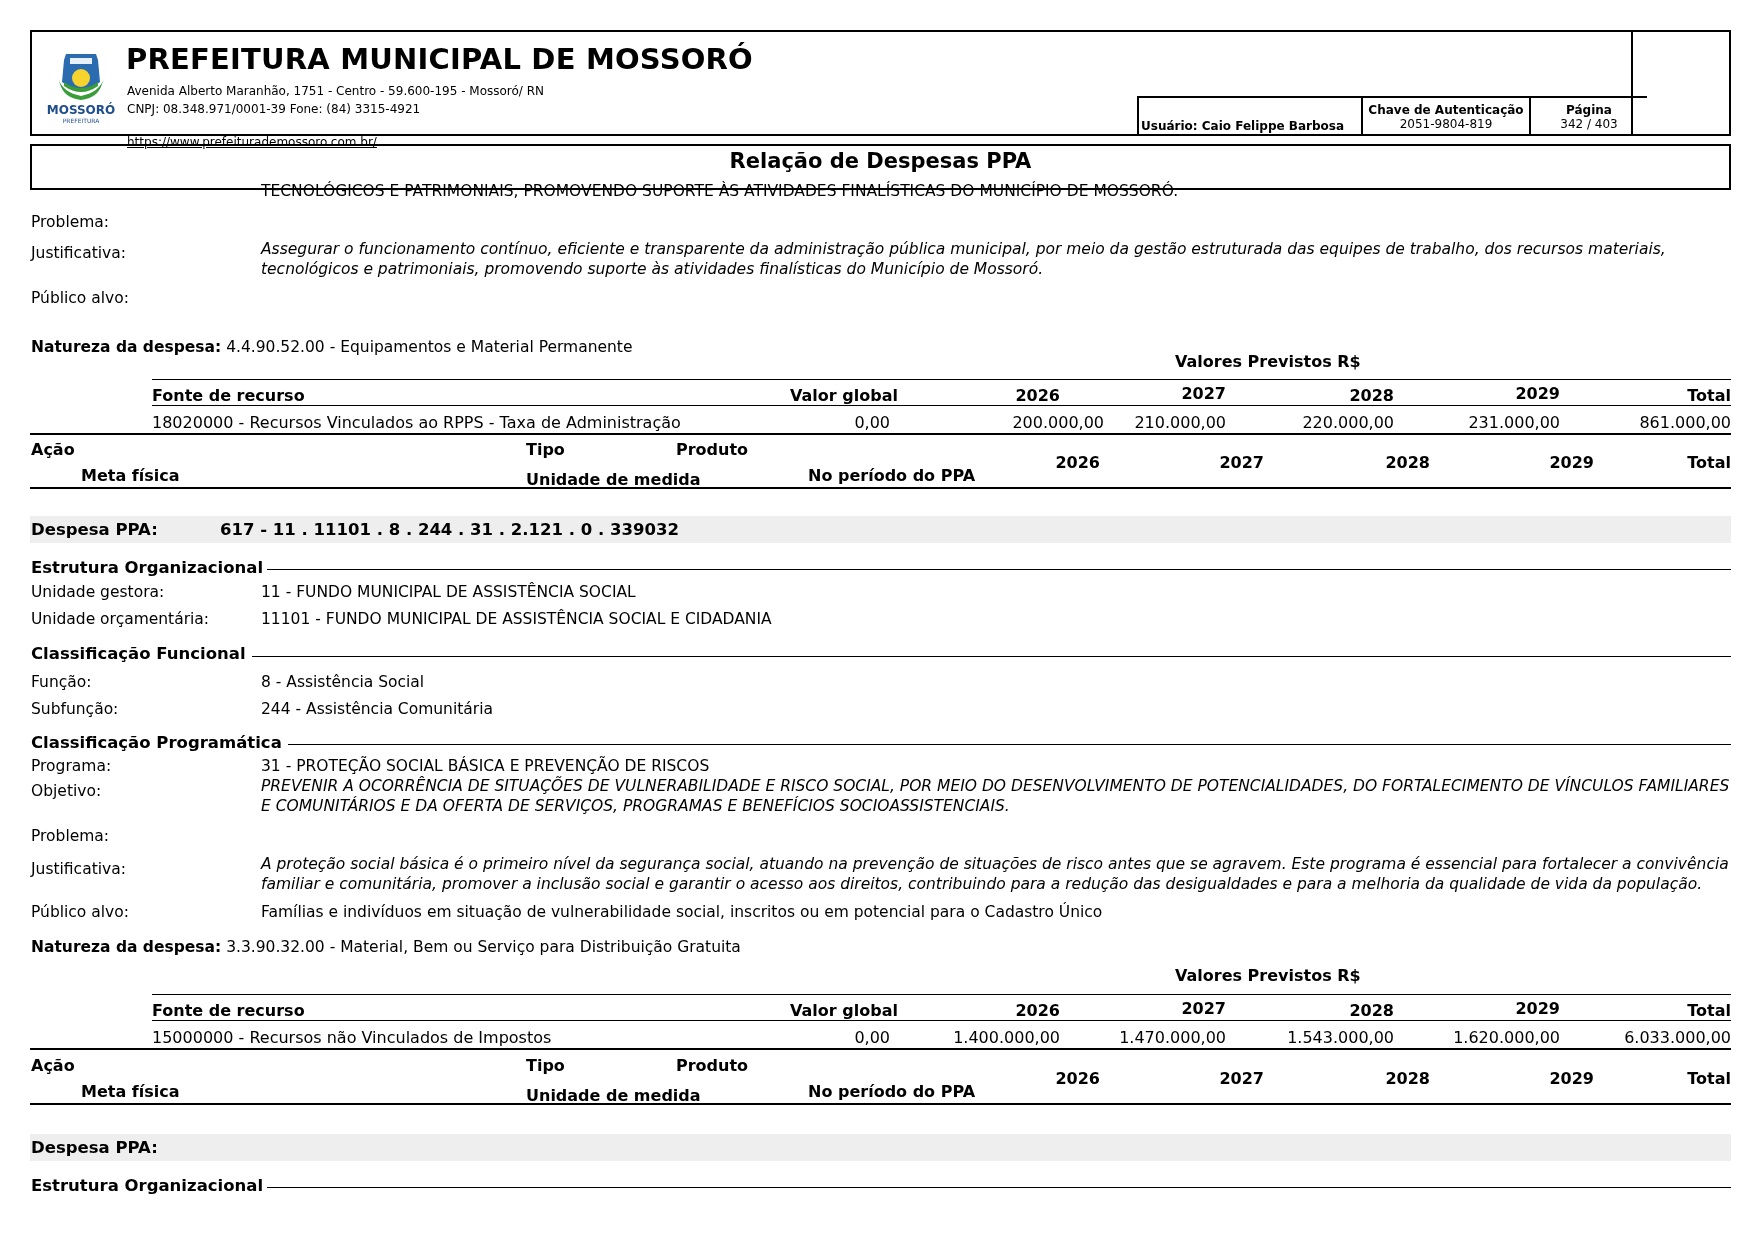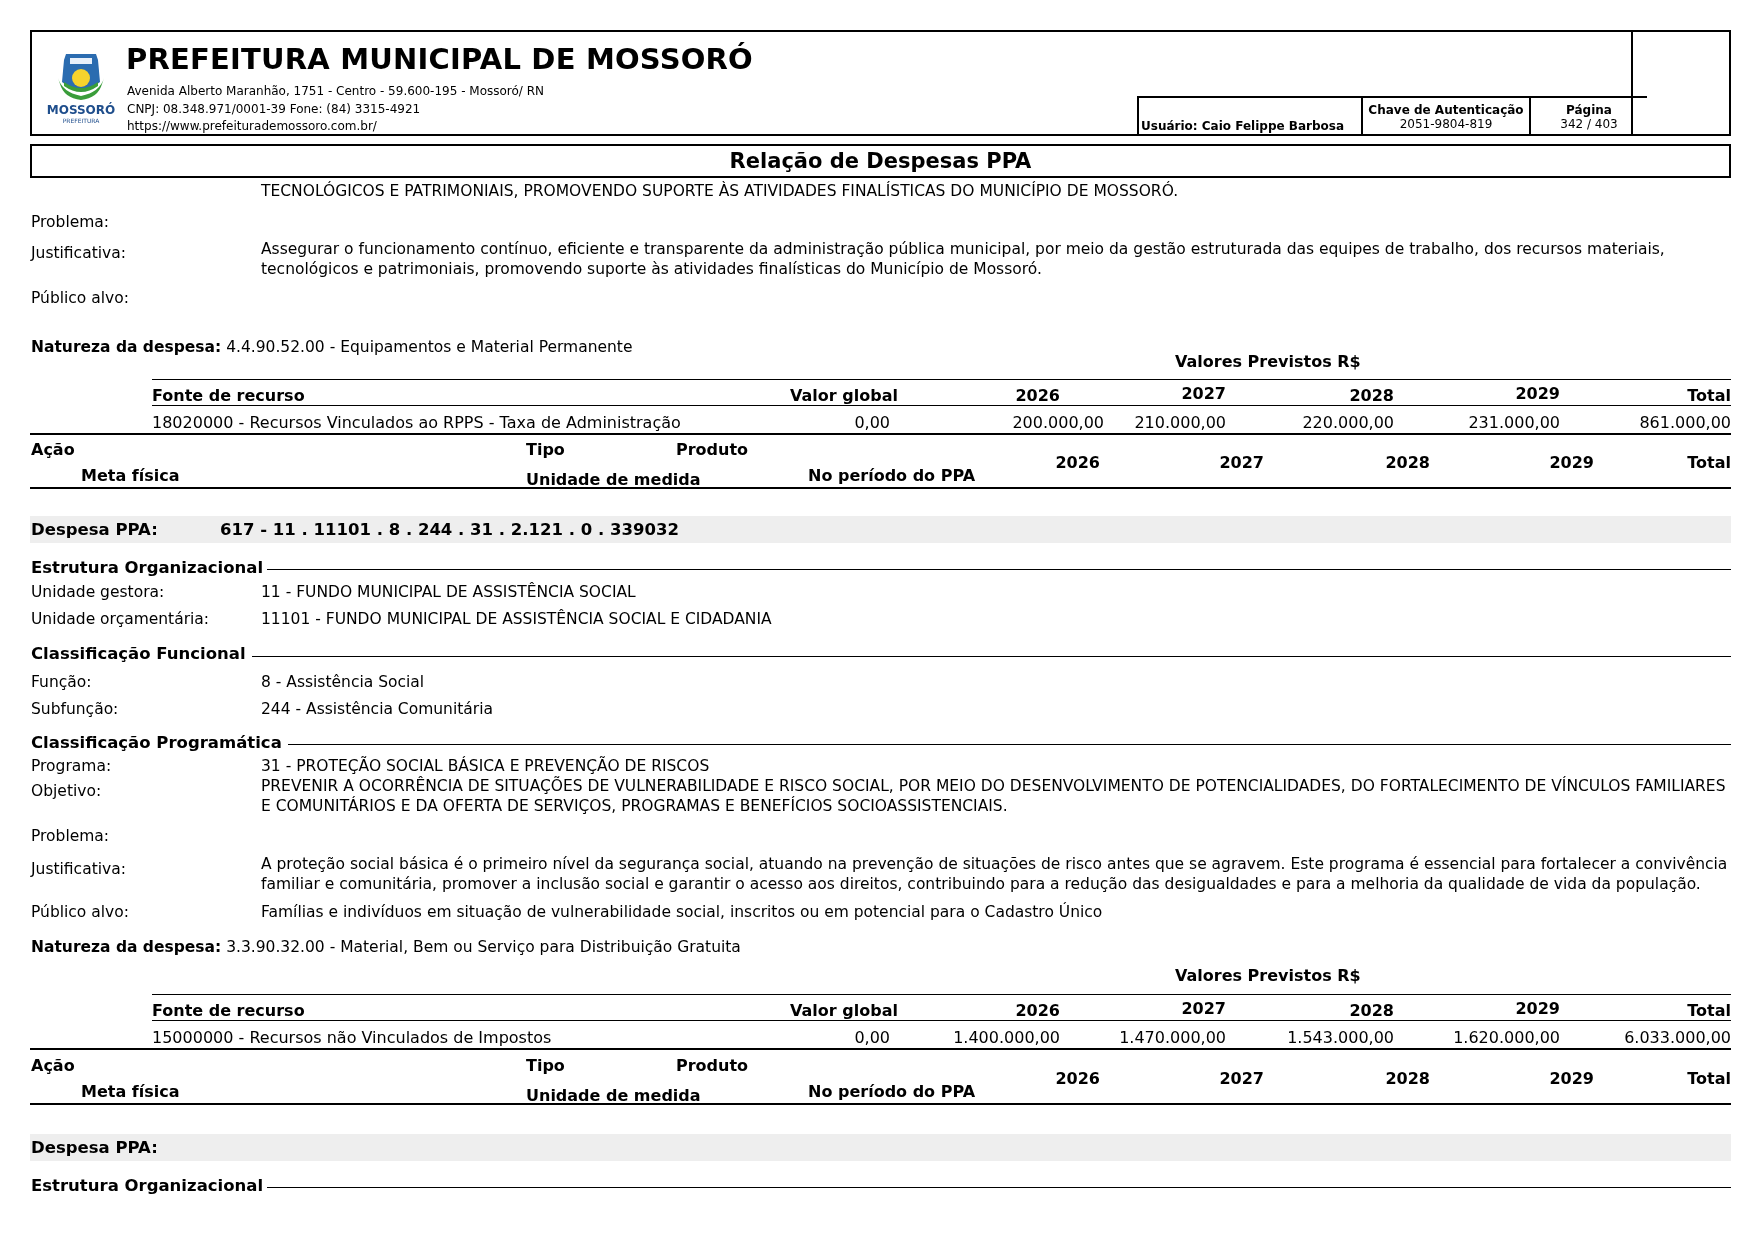--- a/index.html
+++ b/index.html
@@ -7,36 +7,36 @@
   body { font-family: "DejaVu Sans", sans-serif; color: #000; position: relative; }
 
   
   .hdr { position: absolute; left: 30px; top: 30px; width: 1701px; height: 106px; border: 2px solid #000; }
   .hdr .right-cell { position: absolute; right: 0; top: 0; width: 98px; height: 100%; border-left: 2px solid #000; }
   .logo { position: absolute; left: 10px; top: 16px; width: 78px; height: 80px; }
   .org-name { position: absolute; left: 94px; top: 10px; font-size: 29px; font-weight: bold; letter-spacing: 0.2px; white-space: nowrap; }
   .org-line { position: absolute; left: 95px; font-size: 12px; white-space: nowrap; }
   .org-line.l1 { top: 52px; }
   .org-line.l2 { top: 70px; }
-  .org-line.l3 { top: 87px; }
+  .org-line.l3 { top: 103px; text-decoration: underline; }
   .meta { position: absolute; top: 64px; height: 40px; border-top: 2px solid #000; border-left: 2px solid #000; display: flex; font-size: 12px; }
   .meta .cell { border-right: 2px solid #000; display: flex; flex-direction: column; justify-content: center; align-items: center; }
   .meta .cell.user { width: 224px; align-items: flex-start; justify-content: flex-end; padding: 0 0 3px 2px; font-weight: bold; }
   .meta .cell.key { width: 168px; }
   .meta .cell.page { width: 116px; border-right: none; }
   .meta .lbl { font-weight: bold; }
 
-  .title-box { position: absolute; left: 30px; top: 144px; width: 1701px; height: 34px; border: 2px solid #000; text-align: center; font-size: 21px; font-weight: bold; line-height: 30px; }
+  .title-box { position: absolute; left: 30px; top: 144px; width: 1701px; height: 46px; border: 2px solid #000; text-align: center; font-size: 21px; font-weight: bold; line-height: 30px; }
 
   .abs { position: absolute; white-space: nowrap; }
   .t16 { font-size: 15.5px; }
   .b { font-weight: bold; }
   .lbl-col { left: 31px; }
   .val-col { left: 261px; }
-  .wrap { white-space: normal; width: 1470px; line-height: 20px; }
+  .wrap { white-space: normal; width: 1470px; line-height: 20px; font-style: italic; }
 
   .tbl-small { font-size: 16px; }
   .rule { position: absolute; background: #000; }
 
   .band { position: absolute; left: 30px; width: 1701px; height: 27px; background: #eeeeee; }
   .band .k { position: absolute; left: 1px; top: 4px; font-size: 16.5px; font-weight: bold; }
   .band .v { position: absolute; left: 190px; top: 4px; font-size: 16.5px; font-weight: bold; white-space: nowrap; }
 
   .sec-head { position: absolute; font-size: 16.5px; font-weight: bold; left: 31px; white-space: nowrap; }
   .sec-line { position: absolute; height: 1px; background: #000; right: 24px; }

